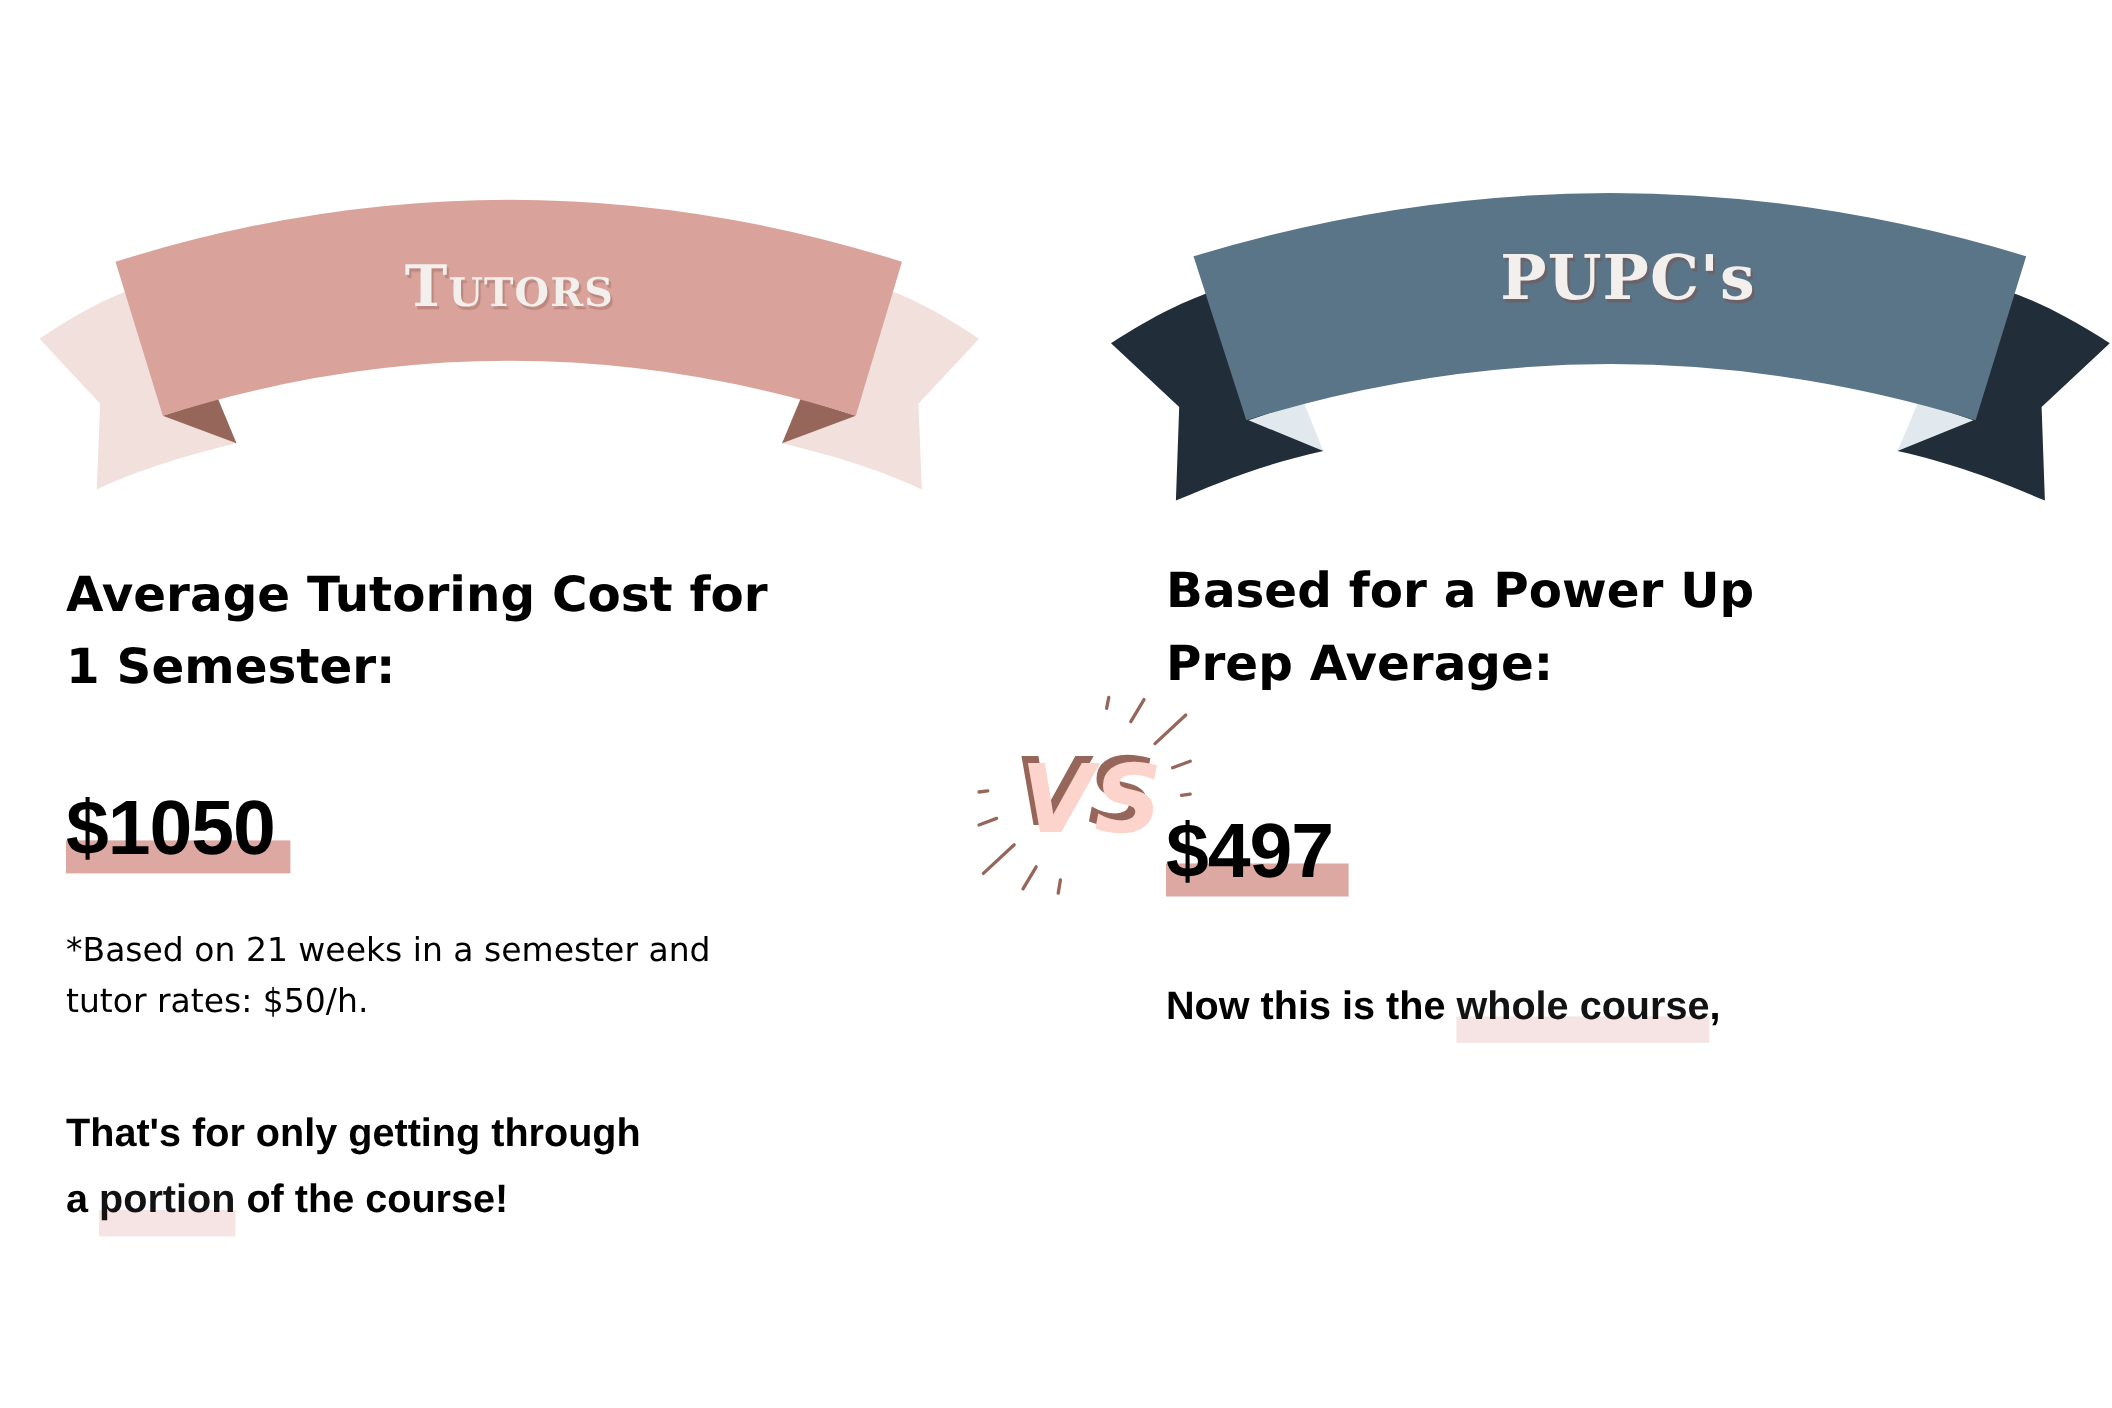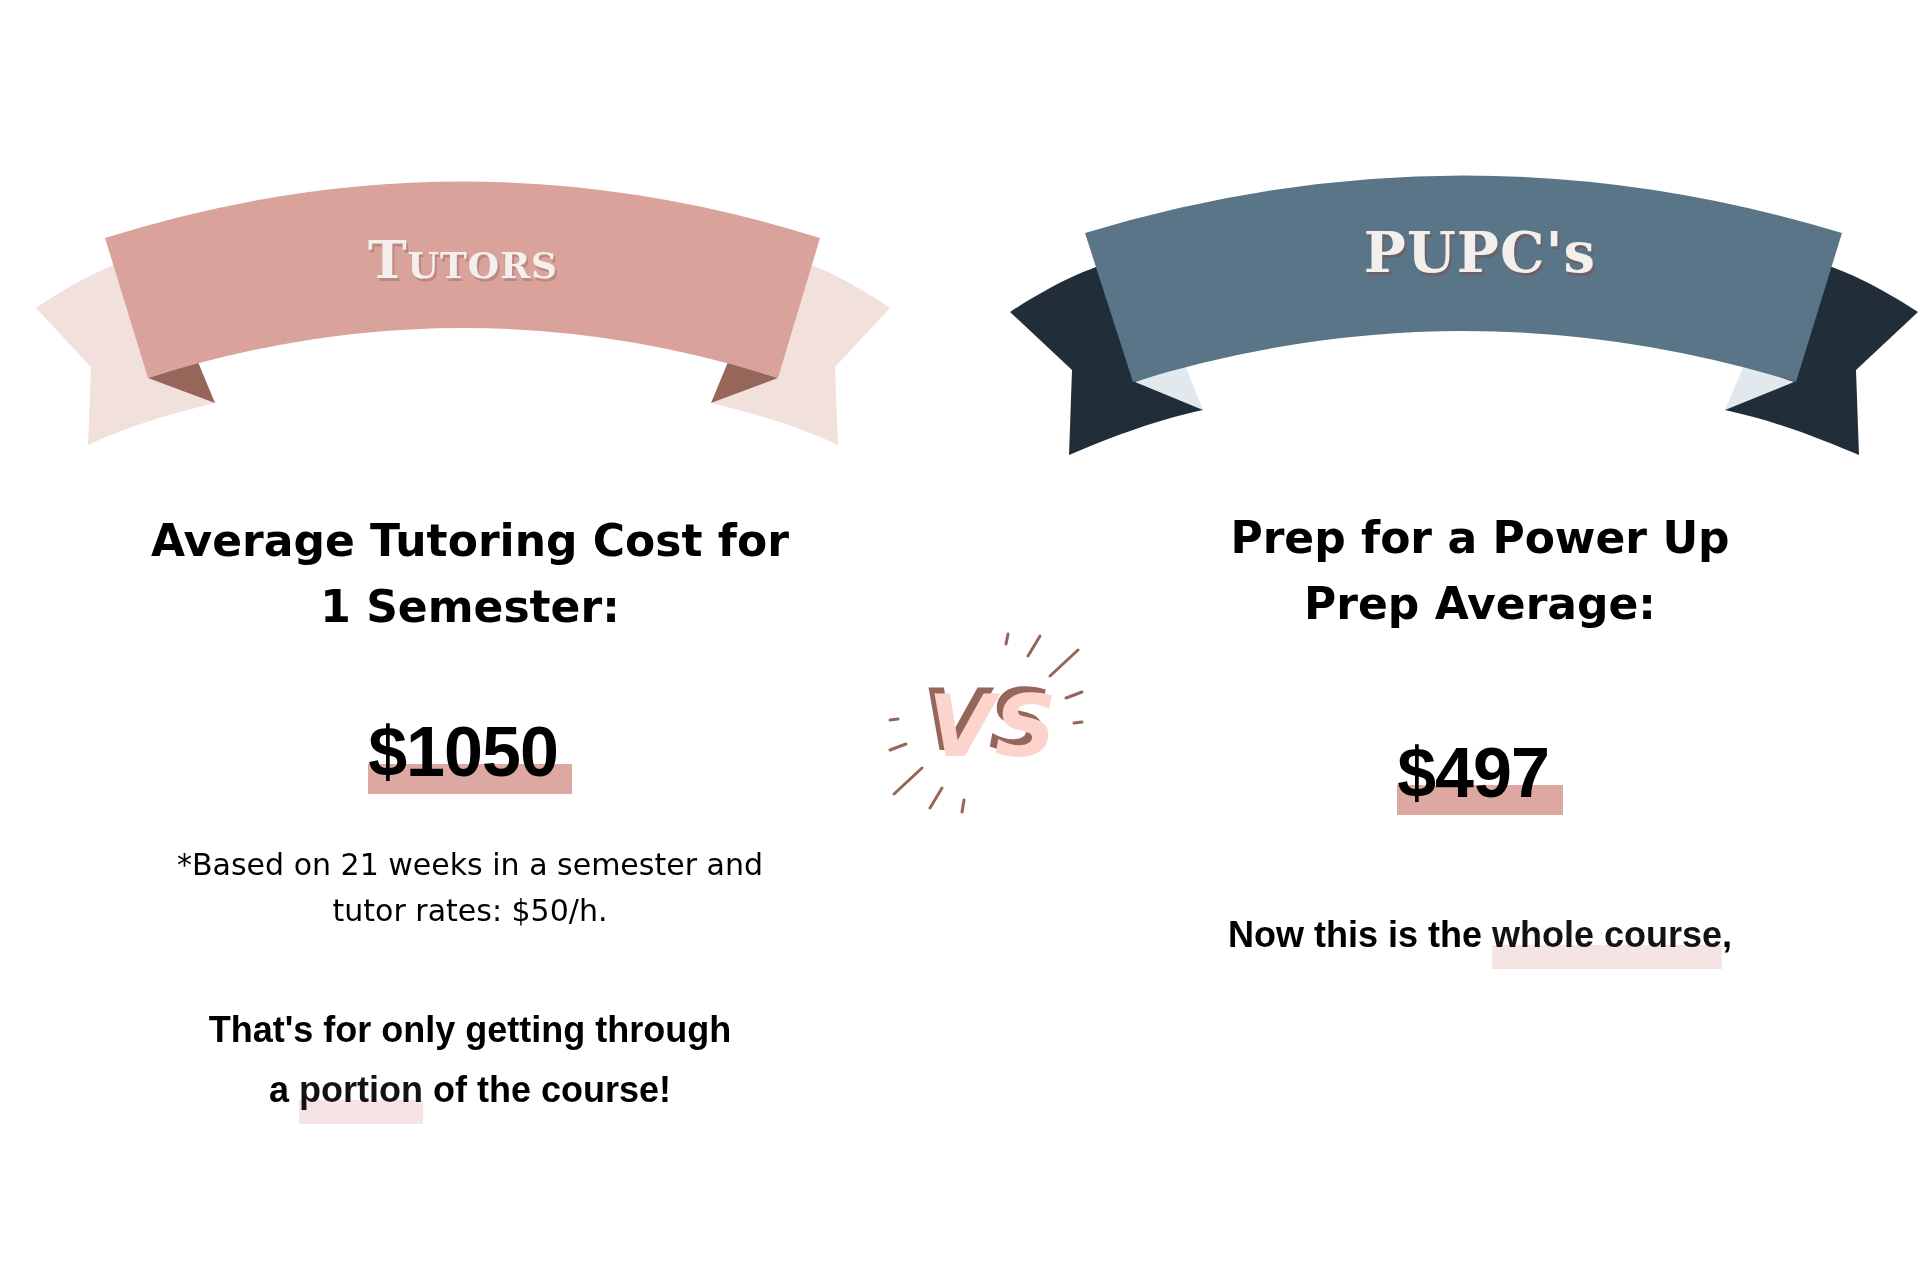--- a/index.html
+++ b/index.html
@@ -1,21 +1,21 @@
 <!DOCTYPE html>
 <html><head>
 <meta charset="utf-8">
 <style>
   html, body { margin:0; padding:0; background:#ffffff; }
   body { width:1920px; height:1280px; position:relative; overflow:hidden;
          font-family:"DejaVu Sans", sans-serif; color:#000; }
   .ribbon { position:absolute; top:0; left:0; width:1920px; height:480px; }
   .ribbon-title { font-family:"DejaVu Serif", serif; font-weight:bold; fill:#f2efec;
                   letter-spacing:1px; }
-  .col { position:absolute; text-align:center; }
+  .col { position:absolute; }
   .heading { font-family:"DejaVu Sans", sans-serif; font-weight:600; font-size:44px; line-height:66px; }
   .price { display:inline-block; position:relative; font-family:"Liberation Sans", sans-serif;
            font-weight:bold; font-size:70px; line-height:64px; letter-spacing:-1px;margin-top:40px; }
   .price .hl { position:absolute; left:0; right:0; bottom:-10px; height:30px; z-index:0; }
   .price .txt { position:relative; z-index:1; padding:0 14px 0 0; }
   .note { font-family:"DejaVu Sans", sans-serif; font-size:30px; line-height:46px; font-weight:normal; }
   .tagline { font-family:"Liberation Sans", sans-serif; font-weight:bold; font-size:36px; line-height:60px; }
   .soft-hl { position:relative; display:inline-block; }
   .soft-hl .bar { position:absolute; left:0; right:0; bottom:-4px; height:24px; z-index:0; }
   .soft-hl .t { position:relative; z-index:1; opacity:0.92; }
@@ -84,27 +84,27 @@
     <line x1="24" y1="174" x2="52" y2="148" stroke="#96665b"></line>
     <line x1="60" y1="188" x2="72" y2="168" stroke="#96665b"></line>
     <line x1="92" y1="192" x2="94" y2="180" stroke="#96665b"></line>
   </g>
   <text x="52" y="130" font-size="86" font-family="DejaVu Sans, sans-serif" font-weight="bold" font-style="italic" class="vs-shadow" fill="#96665b">VS</text>
   <text x="58" y="136" font-size="86" font-family="DejaVu Sans, sans-serif" font-weight="bold" font-style="italic" class="vs-fill" fill="#fcd4cc">VS</text>
 </svg>
 
 <div class="col" style="left:1060px; top:505px; width:840px;">
   <div class="heading">
-    <div>Prep for a Power Up</div>
+    <div>Based for a Power Up</div>
     <div>Prep Average:</div>
   </div>
   <div style="margin-top:64px;">
     <span class="price">
       <span class="hl" style="background: rgb(220, 168, 161);"></span>
       <span class="txt">$497</span>
     </span>
   </div>
-  <div class="tagline" style="margin-top:100px;">
+  <div class="tagline" style="margin-top:79px;">
     <div>
       <span>Now this is the </span><span class="soft-hl"><span class="bar" style="background: rgb(245, 228, 227);"></span><span class="t">whole course</span></span><span>,</span>
     </div>
   </div>
 </div>
 
 </body></html>

